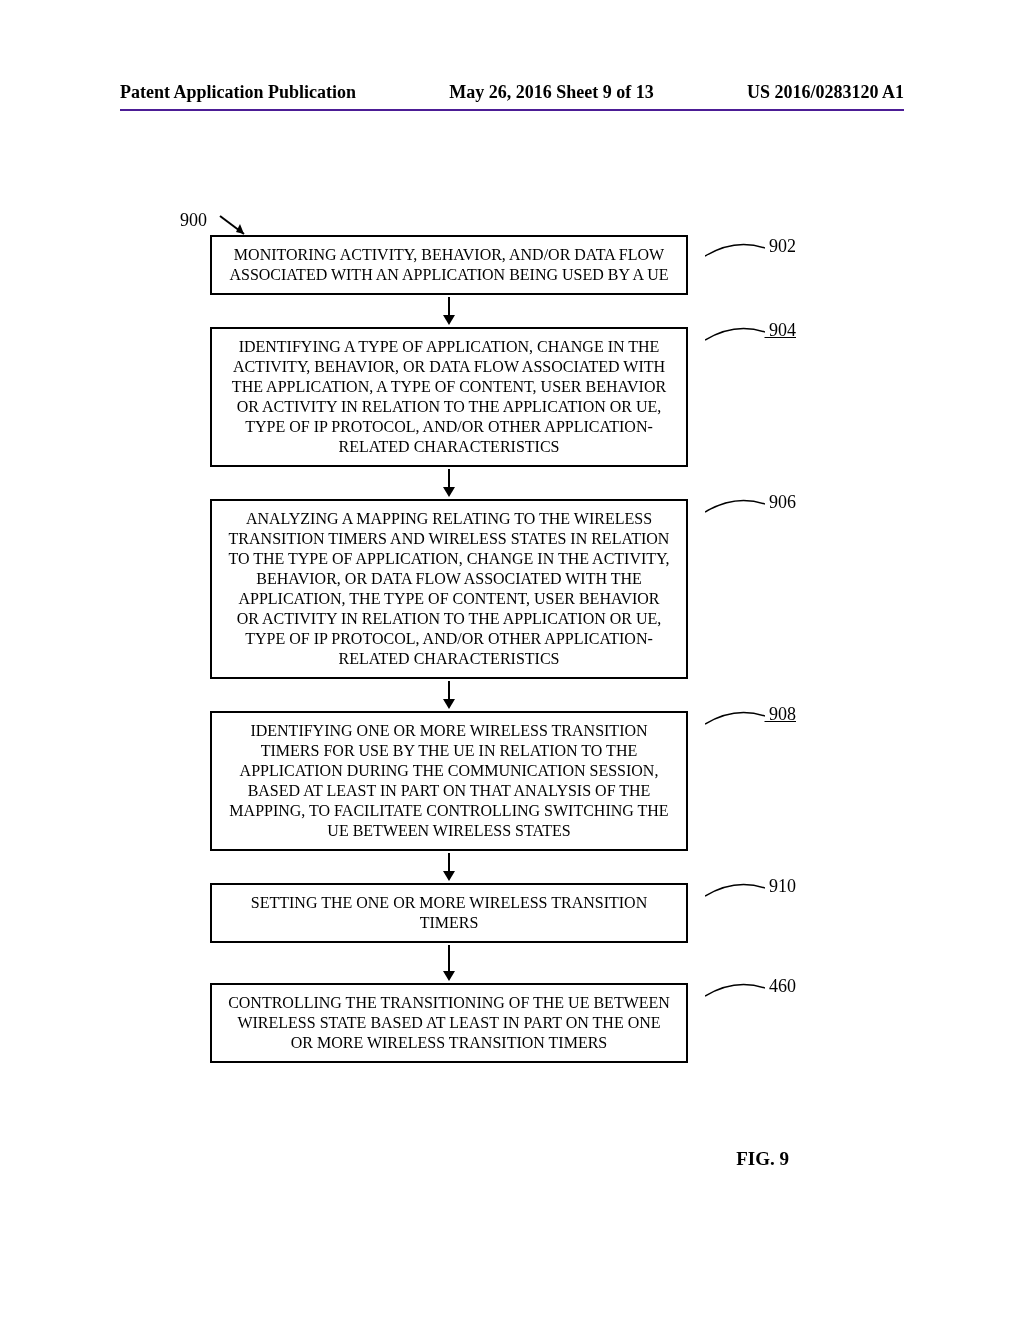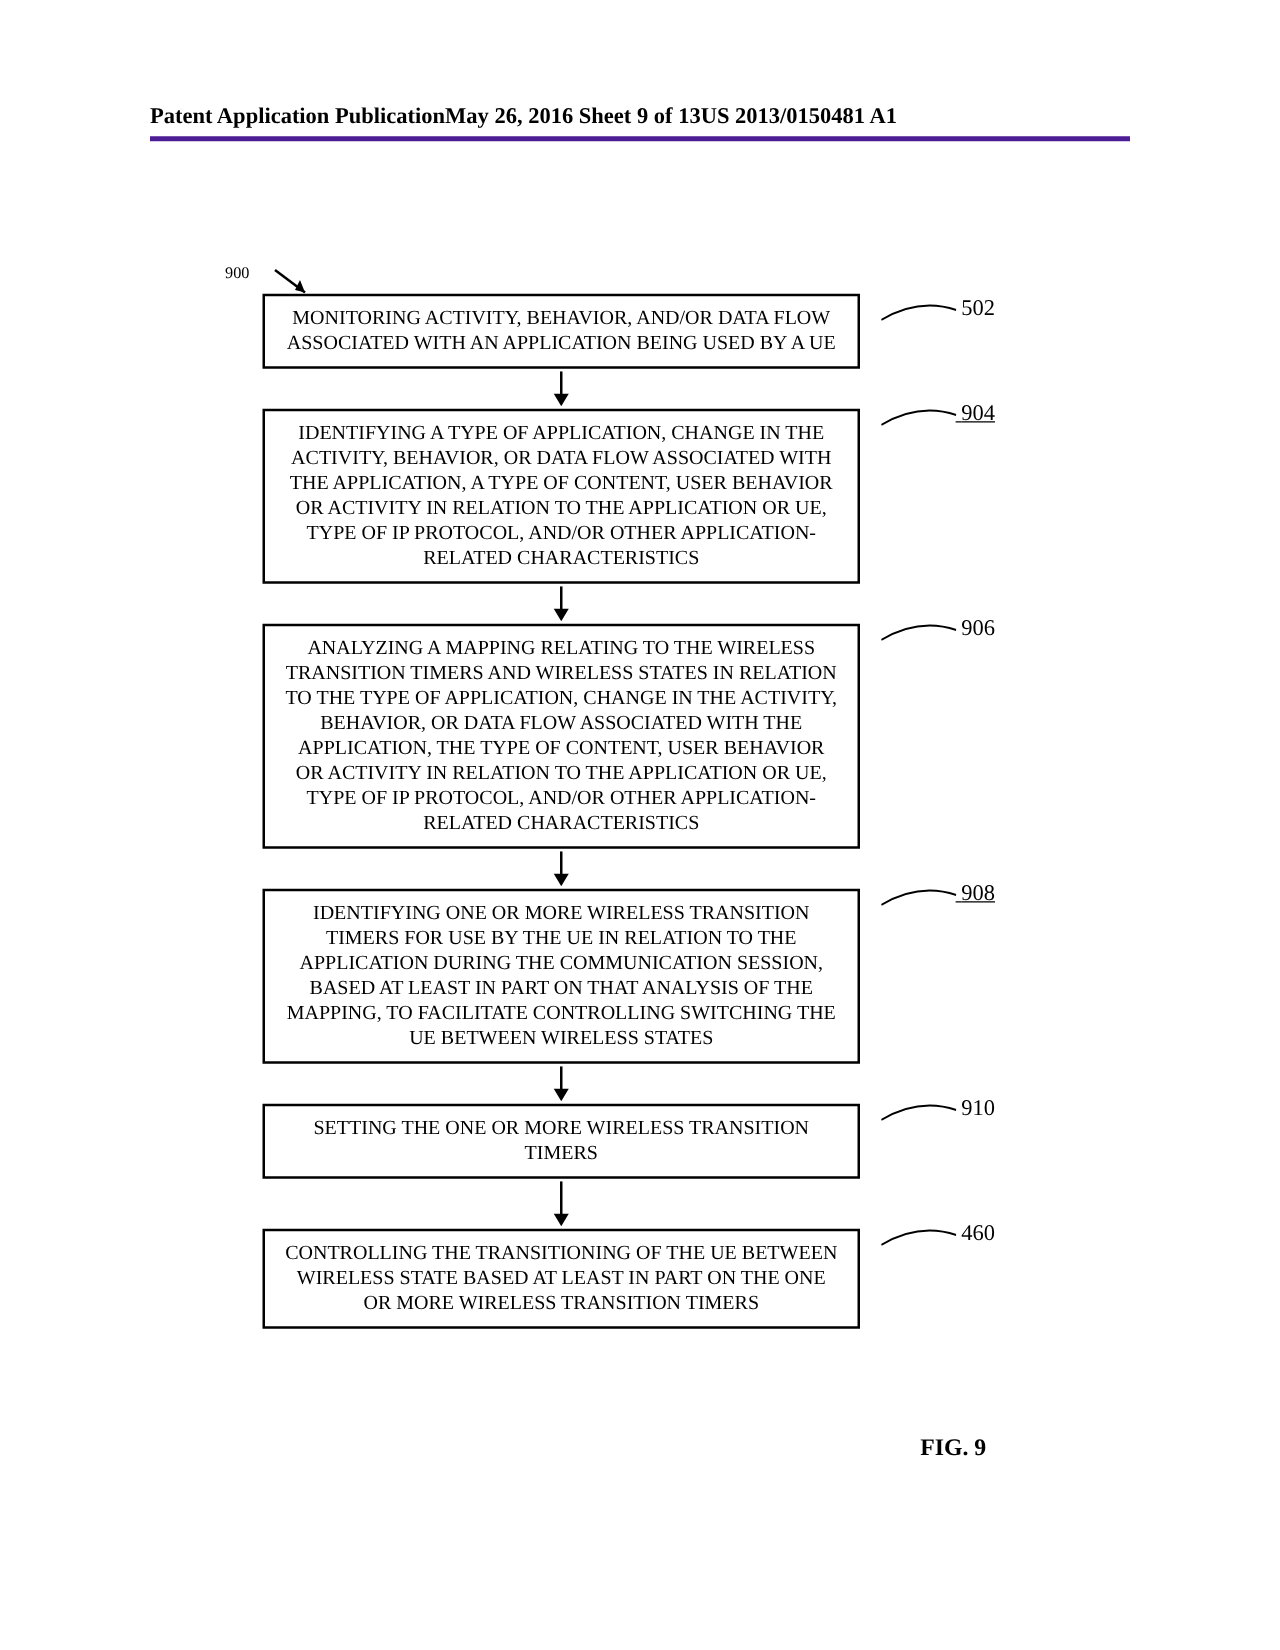--- a/index.html
+++ b/index.html
@@ -15,34 +15,35 @@
     position: relative;
     width: 1024px;
     height: 1320px;
   }
   .header {
     position: absolute;
     top: 82px;
     left: 120px;
     right: 120px;
     display: flex;
+    justify-content: space-between;
     font-weight: bold;
     font-size: 18px;
-    border-bottom: 4px solid #4c1d95;
+    border-bottom: 2px solid #4c1d95;
     padding-bottom: 6px;
   }
   .header .left { text-align: left; }
   .header .center { text-align: center; }
   .header .right { text-align: right; }
 
   .fig-label {
     position: absolute;
     left: 180px;
     top: 210px;
-    font-size: 13px;
+    font-size: 18px;
   }
   .fig-arrow {
     position: absolute;
   }
   .fig-arrow svg { display:block; }
 
   .flow {
     position: absolute;
     top: 235px;
     left: 210px;
@@ -77,40 +78,40 @@
   }
 </style>
 </head>
 <body>
 
 <div class="page">
 
   <div class="header">
     <div class="left">Patent Application Publication</div>
     <div class="center">May 26, 2016  Sheet 9 of 13</div>
-    <div class="right">US 2013/0150481 A1</div>
+    <div class="right">US 2016/0283120 A1</div>
   </div>
 
   <div class="fig-label">900</div>
   <div class="fig-arrow" style="left:218px; top:212px;">
     <svg width="40" height="30">
       <line x1="2" y1="4" x2="26" y2="22" stroke="#000" stroke-width="2"></line>
       <polygon points="26,22 18,20 22,12" fill="#000"></polygon>
     </svg>
   </div>
 
   <div class="flow">
 
     <div class="step">
       <span>MONITORING ACTIVITY, BEHAVIOR, AND/OR DATA FLOW ASSOCIATED WITH AN APPLICATION BEING USED BY A UE</span>
       <div class="step-callout" style="right:-110px; top:-2px;">
         <svg width="60" height="20" style="vertical-align:middle">
             <path d="M0 18 Q 30 0 60 10" stroke="#000" stroke-width="1.5" fill="none"></path>
           </svg>
-        <span>502</span>
+        <span>902</span>
       </div>
     </div>
     <div class="connector">
       <svg width="16" height="28">
           <line x1="8" y1="0" x2="8" y2="20" stroke="#000" stroke-width="2"></line>
           <polygon points="2,18 14,18 8,28" fill="#000"></polygon>
         </svg>
     </div>
 
     <div class="step">

